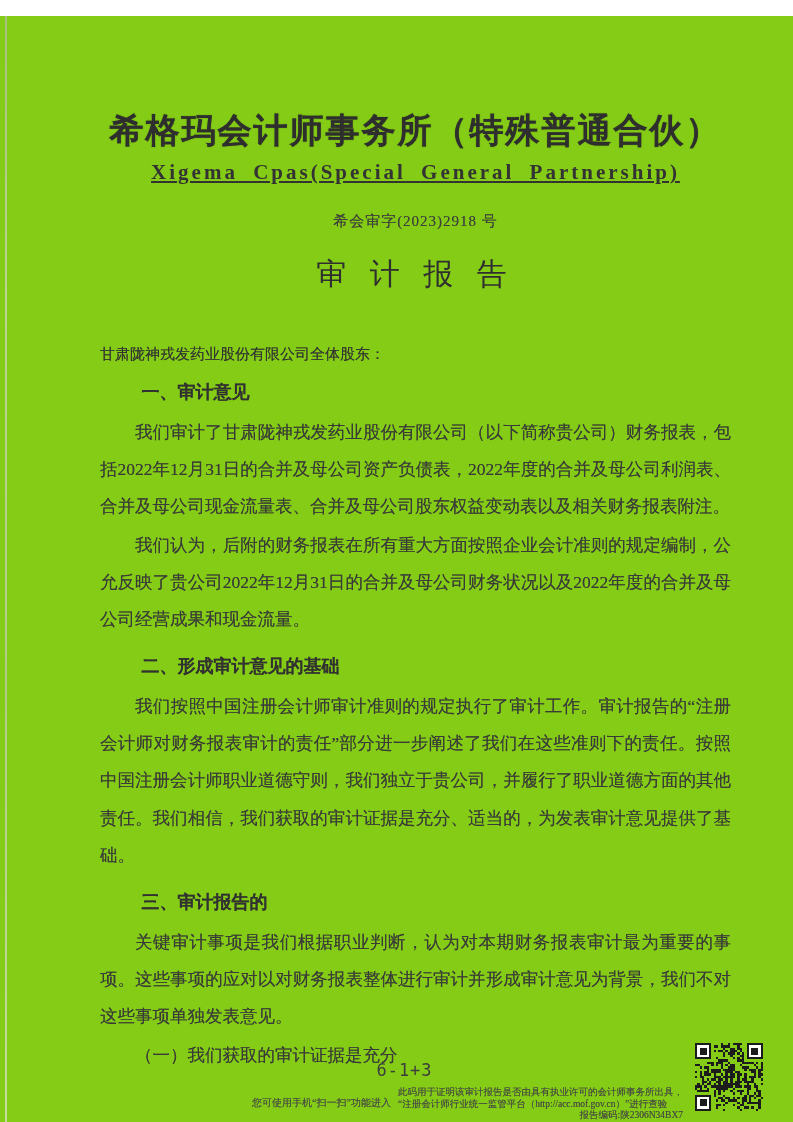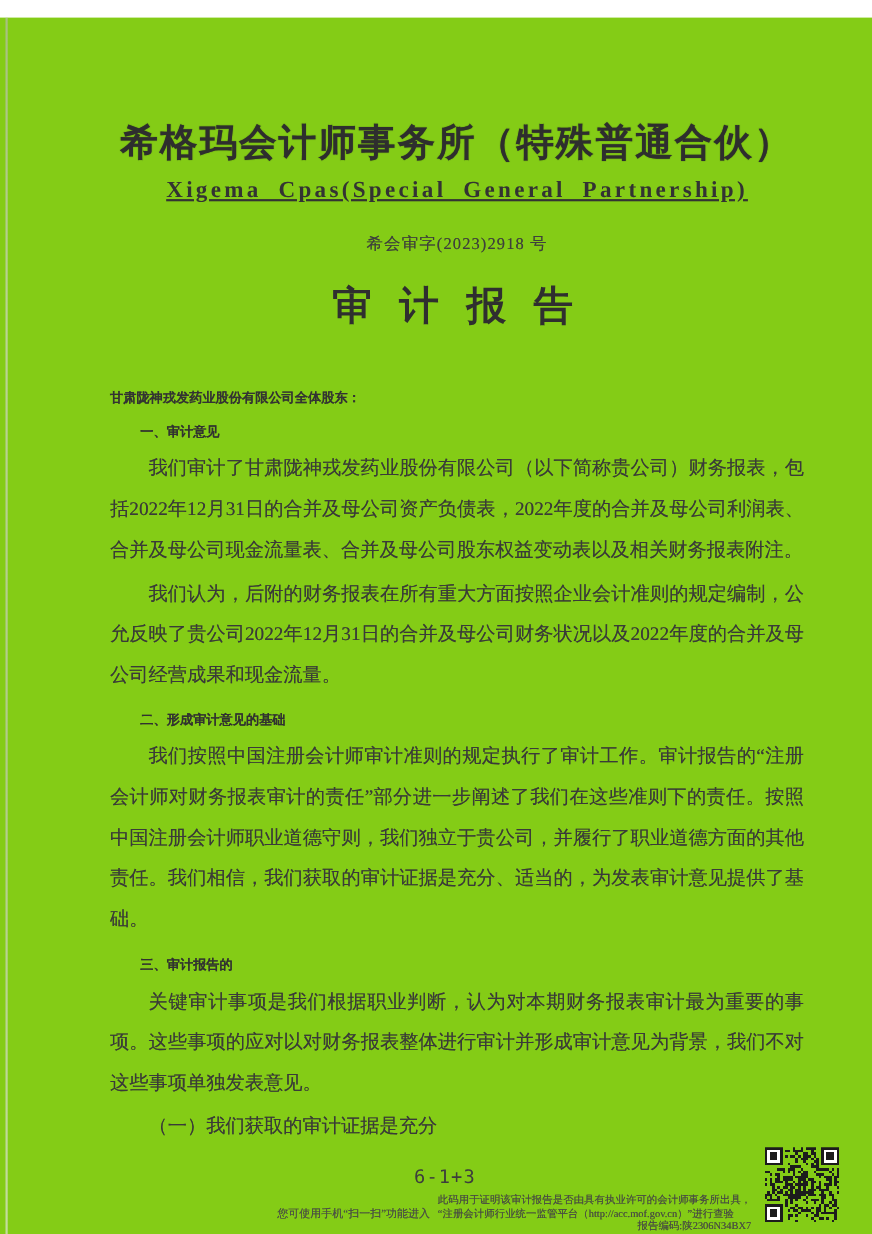--- a/index.html
+++ b/index.html
@@ -25,28 +25,28 @@
     text-shadow:0 0 1px rgba(30,30,30,.7);
   }
   .firm-en{
     text-align:center;font-size:21px;font-weight:600;margin:10px 0 0 0;
     letter-spacing:3px;word-spacing:7px;color:#333;text-decoration:underline;
   }
   .ref-no{
     text-align:center;font-size:15px;margin-top:27px;letter-spacing:1px;color:#3f3f3f;
   }
   .report-title{
-    text-align:center;font-size:36px;font-weight:700;margin:23px 0 0 0;
+    text-align:center;font-size:30px;font-weight:400;margin:23px 0 0 0;
     letter-spacing:8px;color:#2f2f2f;
   }
   .addressee{
-    font-size:12px;font-weight:700;margin-top:50px;color:#333;
+    font-size:15px;font-weight:400;margin-top:50px;color:#333;
   }
   .sec-heading{
-    font-size:12px;font-weight:700;margin:10px 0 0 0;
+    font-size:18px;font-weight:700;margin:10px 0 0 0;
     text-indent:2.3em;line-height:2.1;color:#313131;
   }
   .para{
     font-size:17.5px;line-height:2.12;text-align:justify;
     text-indent:2em;margin:2px 0 0 0;color:#3a3a3a;
   }
   .sub-item{text-align:left;}
   .page-number{
     position:absolute;left:0;right:0;bottom:58px;text-align:center;
     font-family:"DejaVu Sans Mono","Liberation Mono",monospace;

